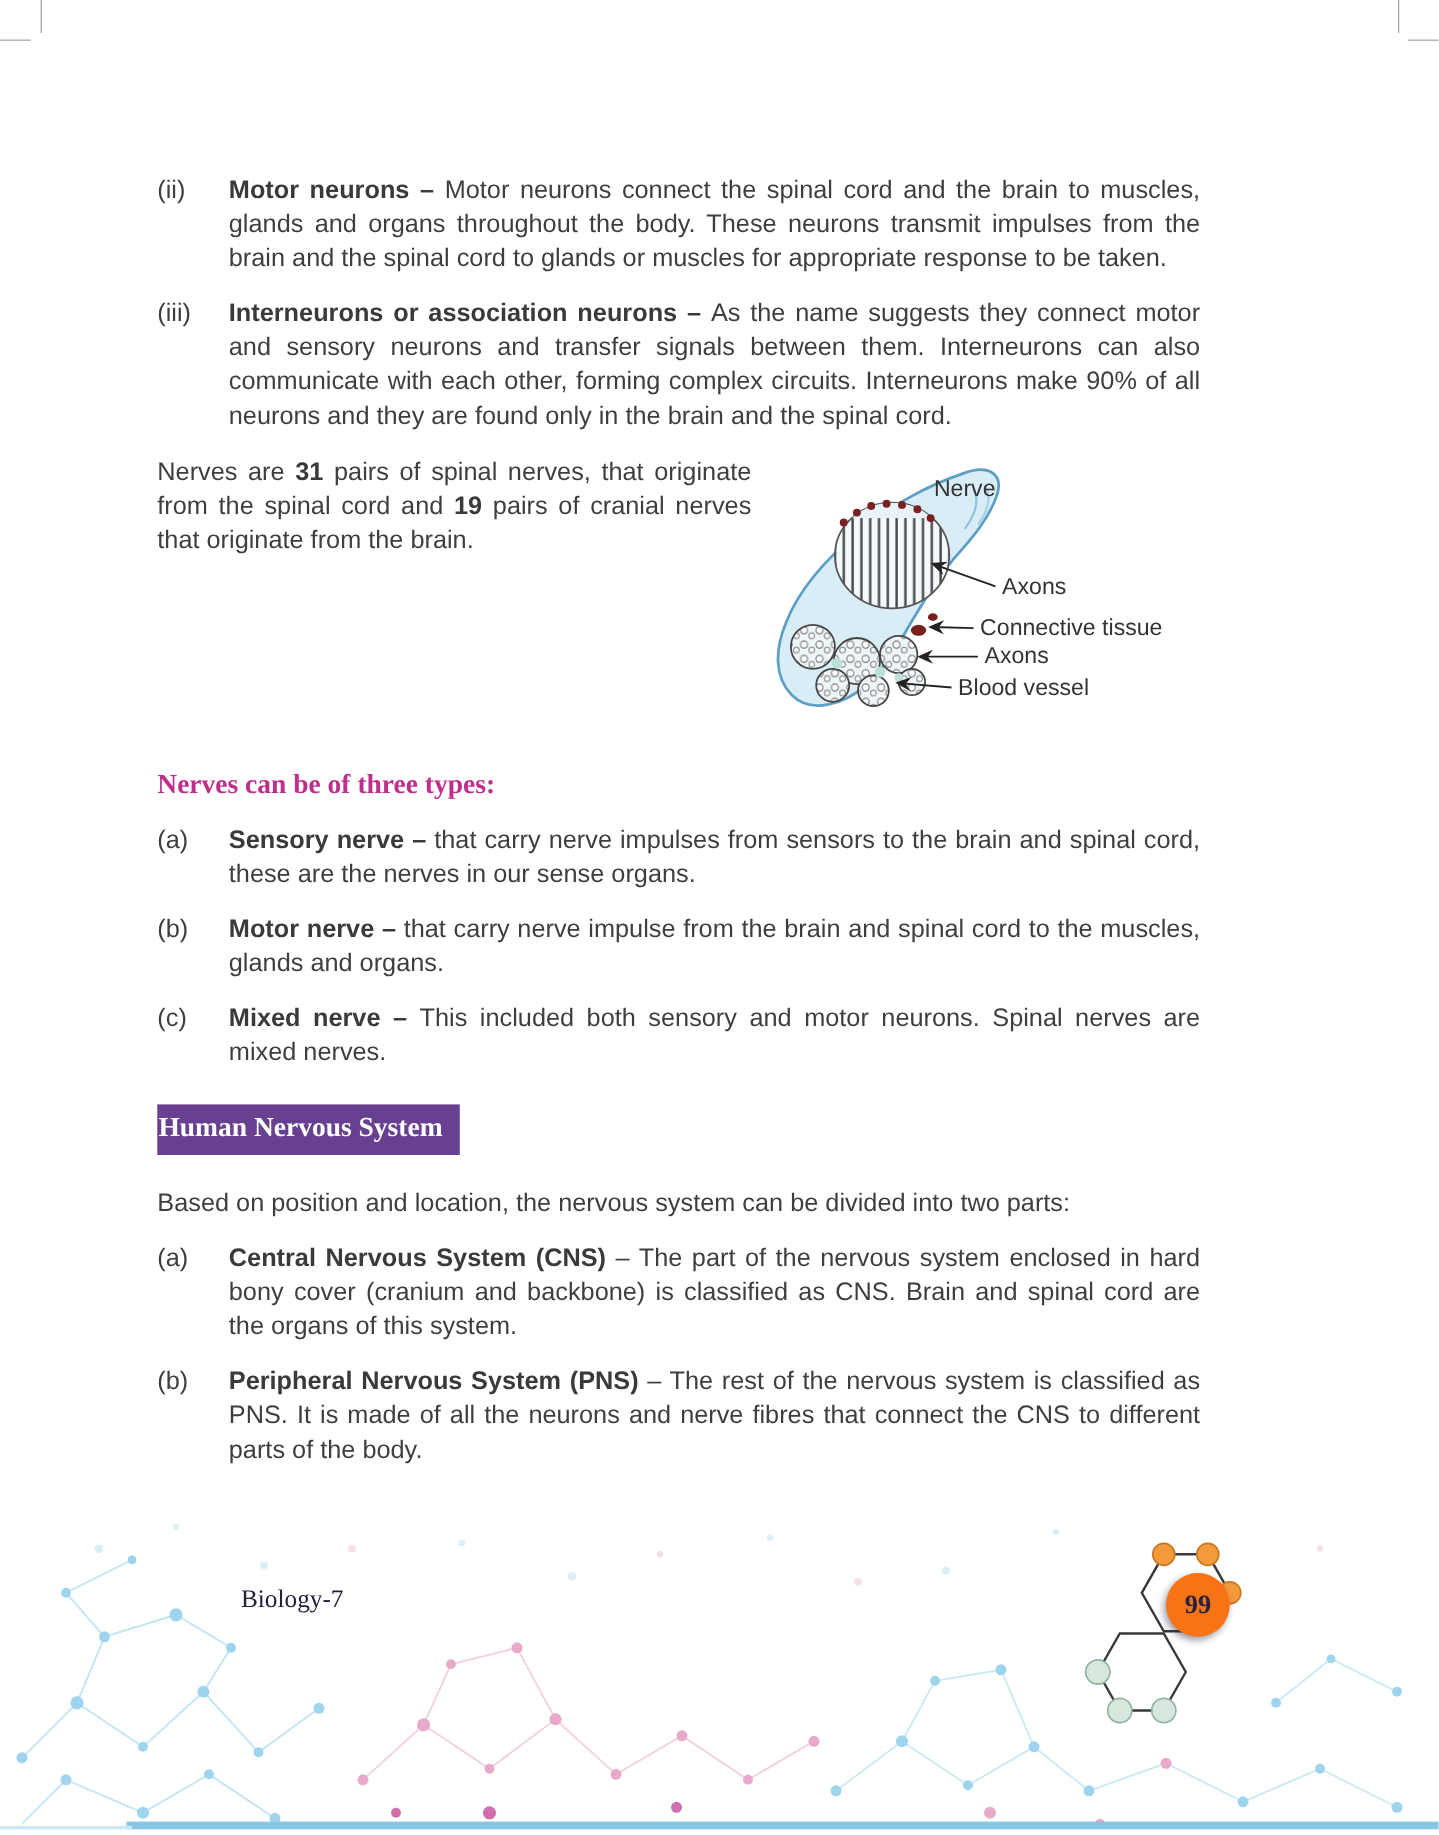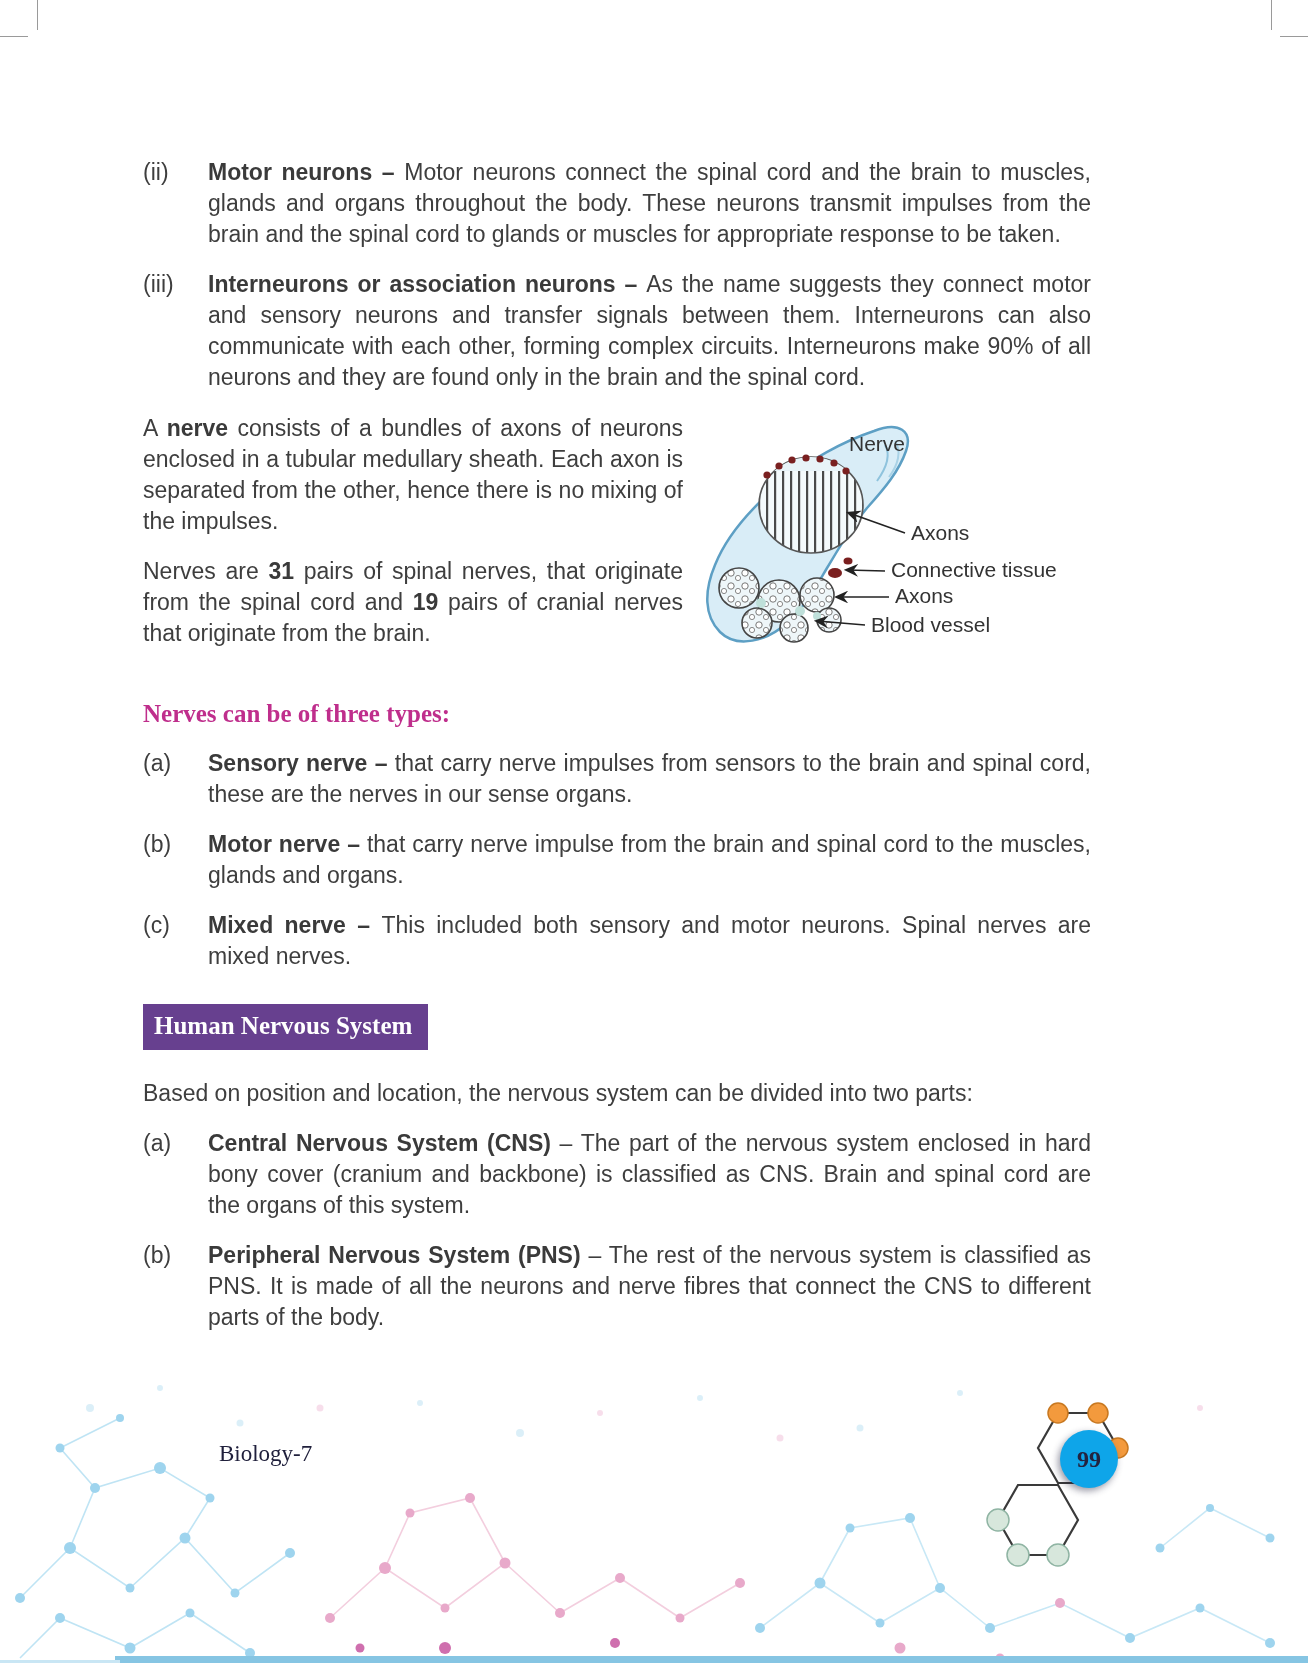--- a/index.html
+++ b/index.html
@@ -50,36 +50,36 @@
     font-family:Liberation Serif, serif;
     font-weight:bold; font-size:25px; line-height:30px;
     color:#bf2e8c; text-align:left;
   }
 
   .section-box {
     display:inline-block; margin-top:32px;
     background:#67408f; color:#ffffff;
     font-family:"Liberation Serif", serif;
     font-weight:bold; font-size:25px; line-height:28px;
-    padding:8px 16px 10px 11px;
+    padding:8px 16px 10px 1px;
   }
   .section-box span { color:#ffffff; }
 
   .division-para { margin-top:28px; }
 
   
   .footer-book {
     position:absolute; left:219px; top:1441px;
     font-family:"Liberation Serif", serif; font-weight:normal;
     font-size:23px; color:#20203c; z-index:5;
   }
   .page-badge {
     position:absolute; left:1060px; top:1430px;
     width:58px; height:58px; border-radius:50%;
-    background:#0ea5e9; box-shadow:-2px 3px 7px rgba(30,30,60,.45);
+    background:#f97316; box-shadow:-2px 3px 7px rgba(30,30,60,.45);
     display:flex; align-items:center; justify-content:center;
     font-family:"Liberation Serif", serif; font-weight:bold;
     font-size:24px; color:#23233f; z-index:6;
   }
 
   .decor { position:absolute; left:0; bottom:0; width:1308px; height:320px; z-index:1; }
 
   .diagram-label { font-size:21px; fill:#333333; font-family:"Liberation Sans", sans-serif; }
 </style>
 </head>
@@ -166,21 +166,20 @@
         <line x1="166" y1="212" x2="118" y2="208" stroke="#222222" stroke-width="1.6" marker-end="url(#arrow)"></line>
 
         <text class="diagram-label" x="150" y="38">Nerve</text>
         <text class="diagram-label" x="212" y="127">Axons</text>
         <text class="diagram-label" x="192" y="164">Connective tissue</text>
         <text class="diagram-label" x="196" y="190">Axons</text>
         <text class="diagram-label" x="172" y="219">Blood vessel</text>
       </svg>
     </div>
 
-    <p><span>A </span><b>nerve</b><span> consists of a bundles of  axons  of neurons enclosed in a tubular  medullary sheath. Each axon is separated from the other, hence there is no mixing of the impulses.</span></p>
 
     <p><span>Nerves are </span><b>31</b><span> pairs of spinal nerves, that originate from the spinal cord and </span><b>19</b><span> pairs of cranial nerves that originate from the brain.</span></p>
   </div>
 
   <div class="types-heading">Nerves can be of three types:</div>
 
   <div class="item alpha">
     <span class="num">(a)</span>
     <div class="item-body"><b>Sensory nerve – </b><span>that carry nerve impulses from sensors to the brain and spinal cord, these are the nerves in our sense organs.</span></div>
   </div>

